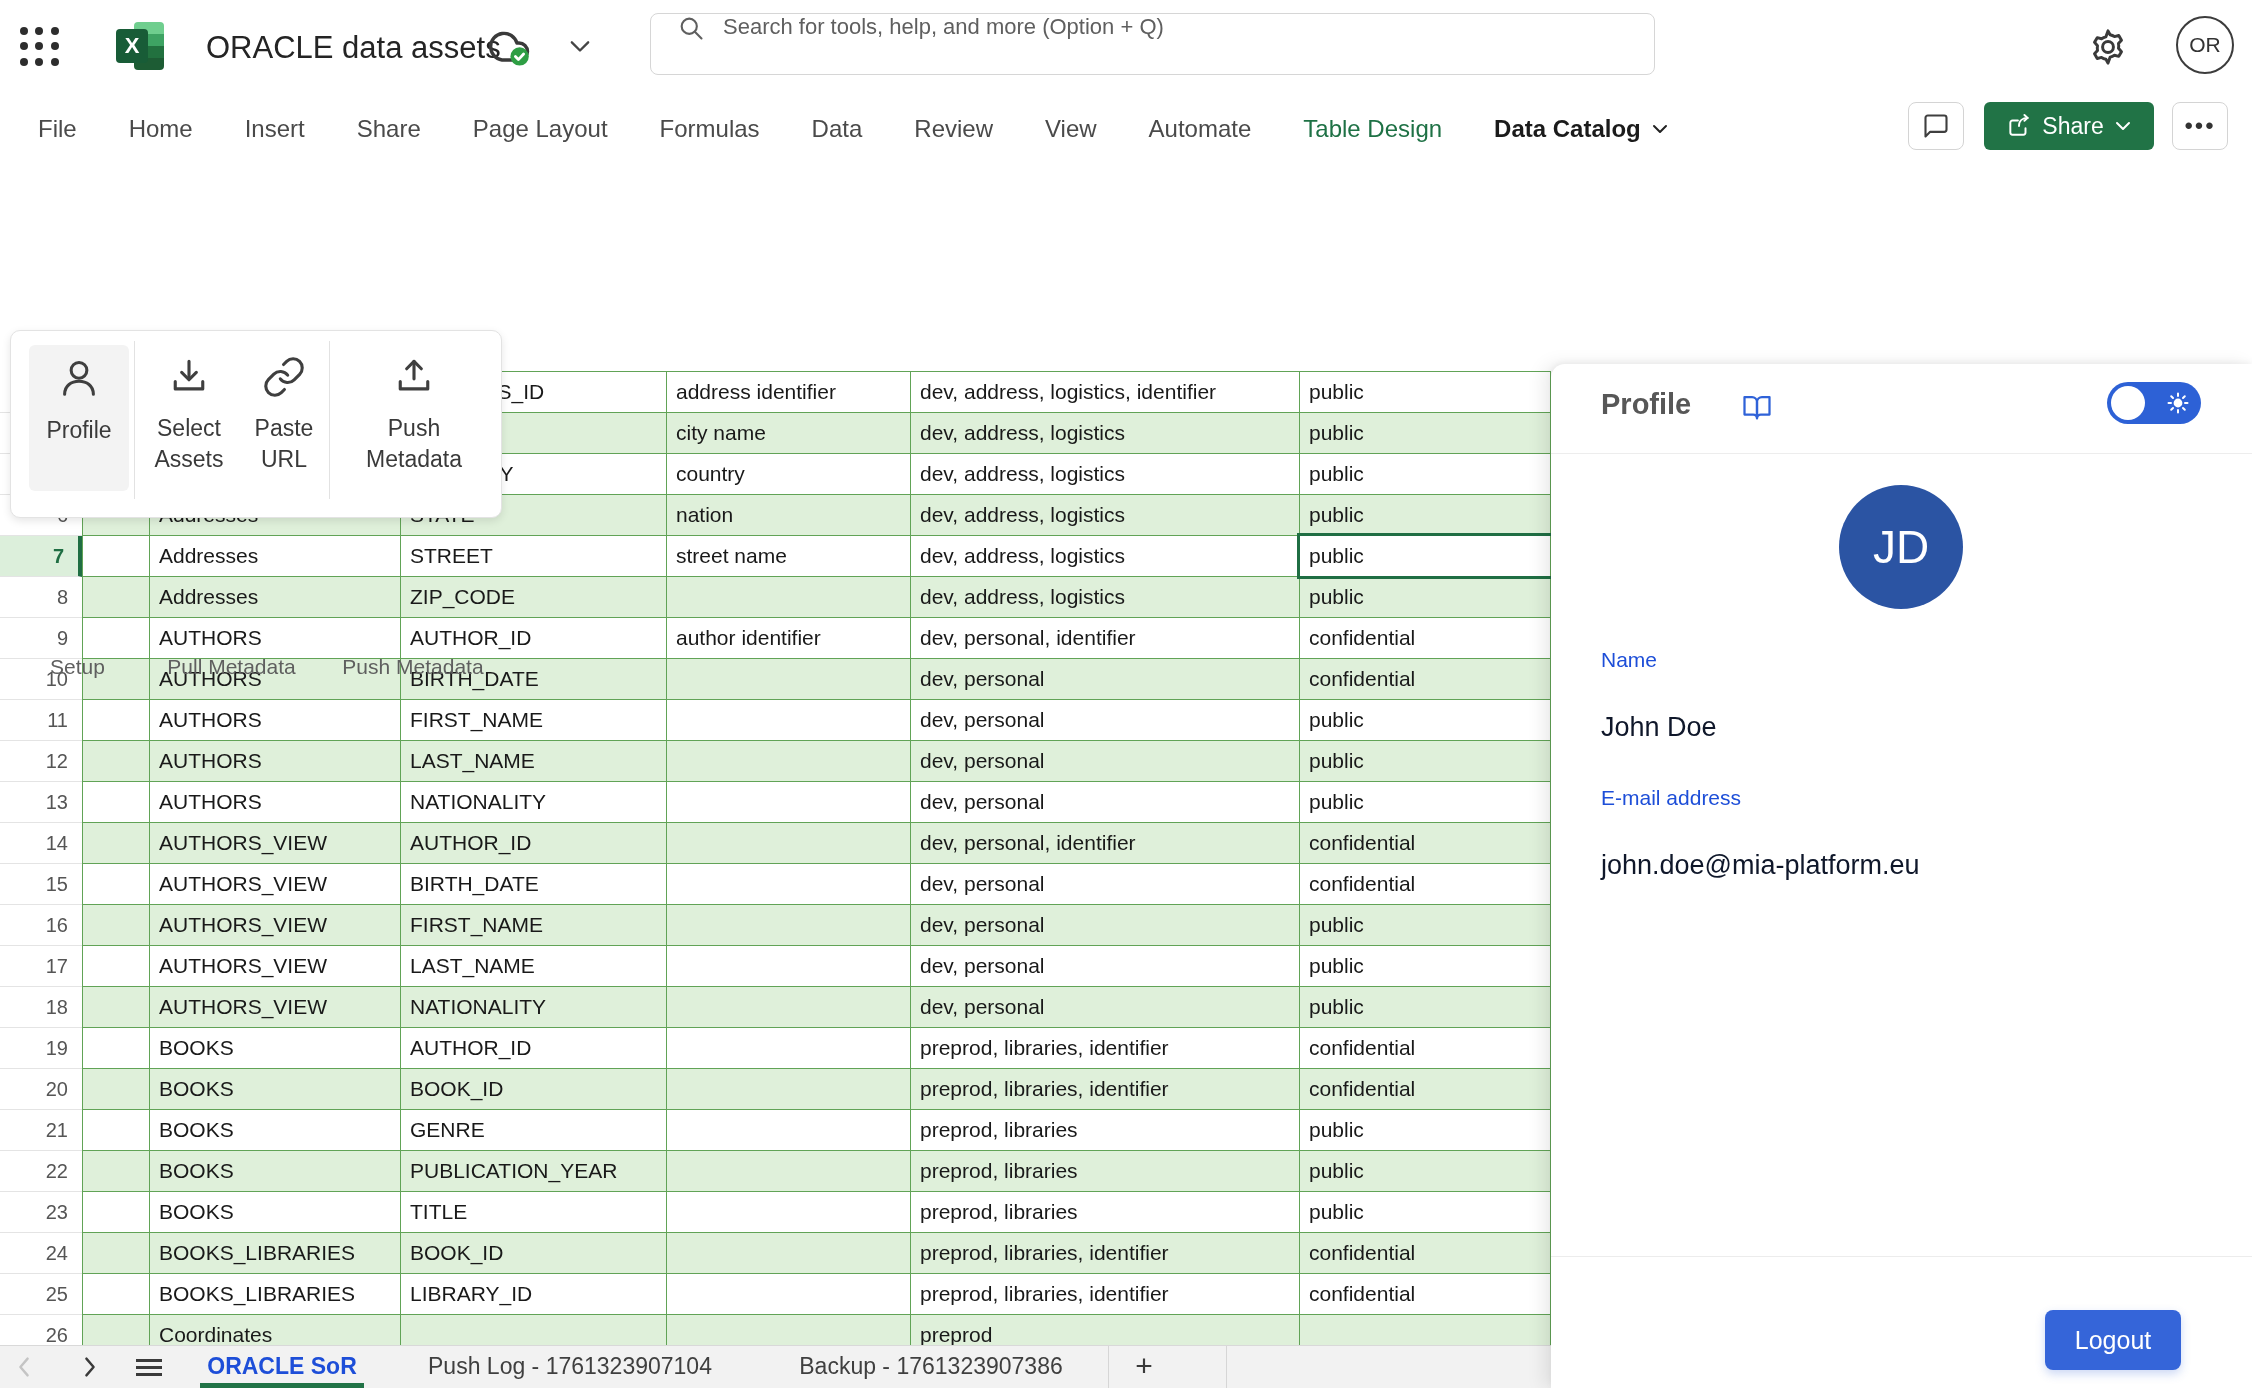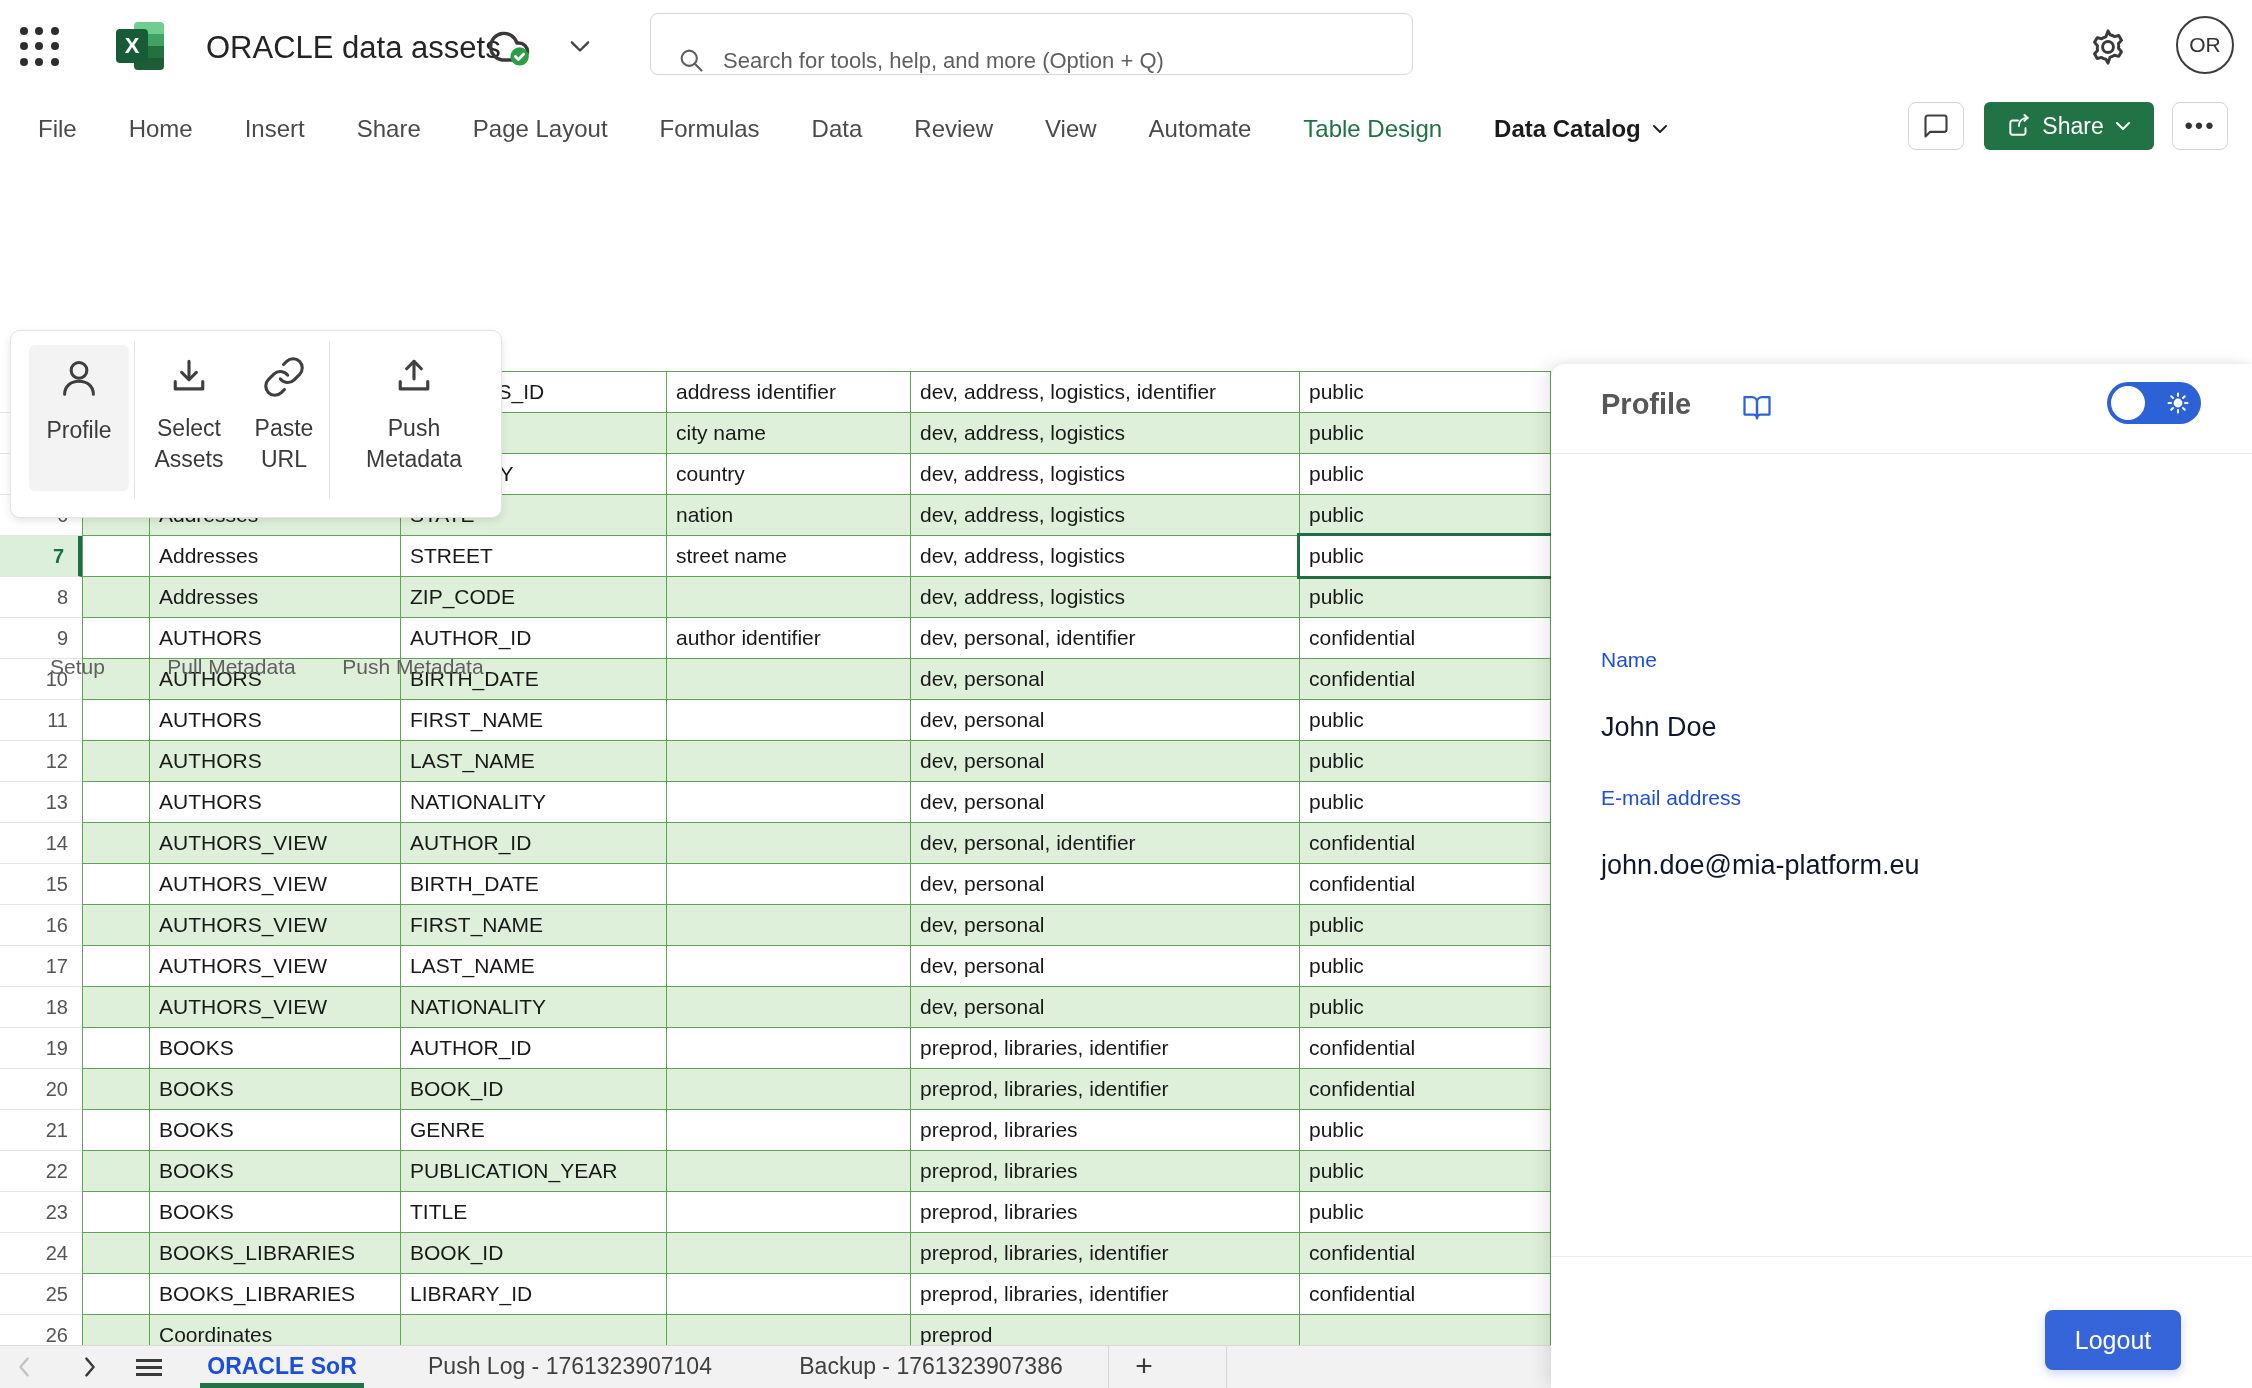--- a/index.html
+++ b/index.html
@@ -13,23 +13,23 @@
   .dots i { width:8px; height:8px; border-radius:50%; background:#2d2d2d; }
   .xl-icon { position:absolute; left:116px; top:22px; width:50px; height:48px; }
   .xl-sheet { position:absolute; left:18px; top:0; width:30px; height:48px; border-radius:4px; overflow:hidden; }
   .xl-sheet i { display:block; height:12px; }
   .xl-sq { position:absolute; left:0; top:7px; width:32px; height:34px; background:#185c37;
            border-radius:4px; color:#fff; font-size:22px; font-weight:700;
            display:flex; align-items:center; justify-content:center; }
   .doc-title { position:absolute; left:206px; top:30px; font-size:31px; color:#242424; }
   .sync-badge { position:absolute; left:486px; top:26px; }
   .title-chev { position:absolute; left:566px; top:36px; }
-  .searchbox { position:absolute; left:650px; top:13px; width:763px; height:62px;
+  .searchbox { position:absolute; left:650px; top:13px; width:1005px; height:62px;
                background:#fff; border:1px solid #d6d6d6; border-radius:8px;
-               display:flex; align-items:flex-end; padding-left:26px; gap:18px; }
+               display:flex; align-items:flex-start; padding-left:26px; gap:18px; }
   .searchbox input { border:none; outline:none; flex:1; font-size:22px; color:#333;
                      font-family:"Liberation Sans",sans-serif; background:transparent; }
   .searchbox input::placeholder { color:#5f5f5f; }
   .gear { position:absolute; left:2087px; top:26px; }
   .or-avatar { position:absolute; left:2176px; top:16px; width:58px; height:58px;
                border:2px solid #3c3c3c; border-radius:50%; background:#fff;
                display:flex; align-items:center; justify-content:center;
                font-size:21px; color:#333; }
 
   
@@ -511,20 +511,21 @@
     <div class="theme-toggle">
       <span class="knob"></span>
       <span class="sun">
         <svg width="24" height="24" viewBox="0 0 24 24" fill="none" stroke="#fff" stroke-width="2" stroke-linecap="round">
           <circle cx="12" cy="12" r="3.4" fill="#fff"></circle>
           <path d="M12 2.5 v2.5 M12 19 v2.5 M2.5 12 h2.5 M19 12 h2.5 M5.2 5.2 l1.8 1.8 M17 17 l1.8 1.8 M18.8 5.2 L17 7 M7 17 l-1.8 1.8"></path>
         </svg>
       </span>
     </div>
     <div class="pane-hdiv"></div>
+    <div class="jd-avatar">JD</div>
     <div class="p-label" style="top:284px">Name</div>
     <div class="p-value" style="top:348px">John Doe</div>
     <div class="p-label" style="top:422px">E-mail address</div>
     <div class="p-value" style="top:486px">john.doe@mia-platform.eu</div>
     <div class="pane-fdiv"></div>
     <div class="logout">Logout</div>
   </div>
 
   <div class="sheetbar">
     <span class="sb-nav" style="left:14px">

